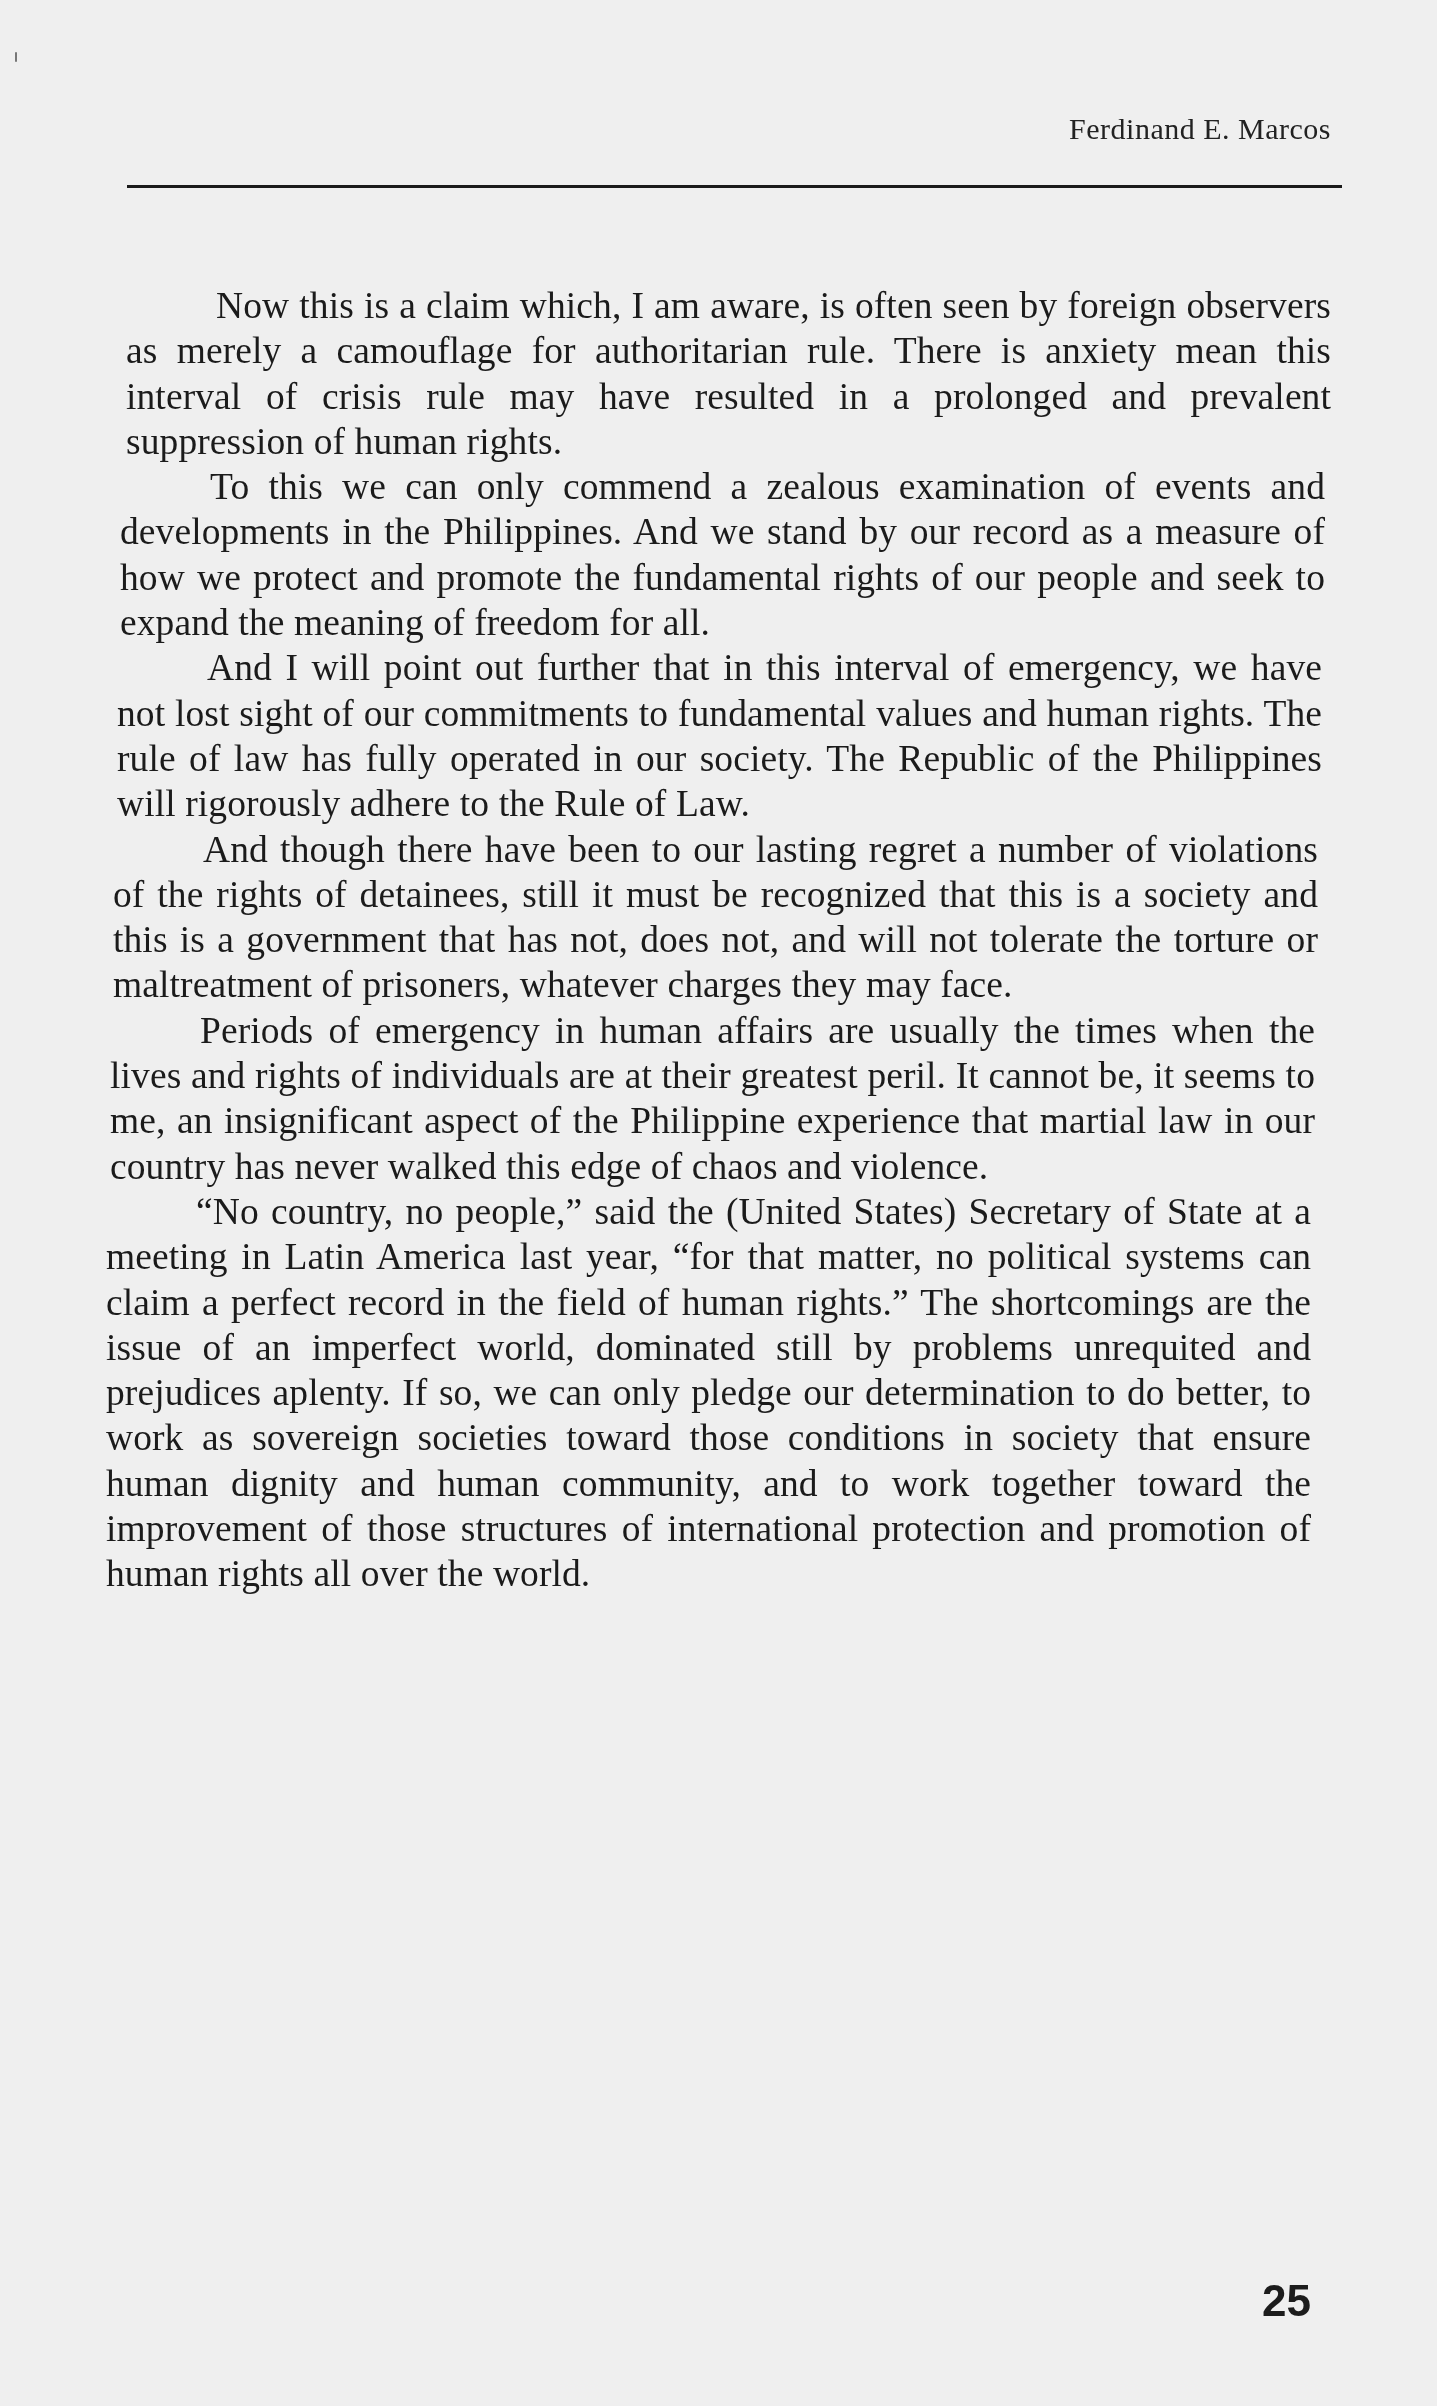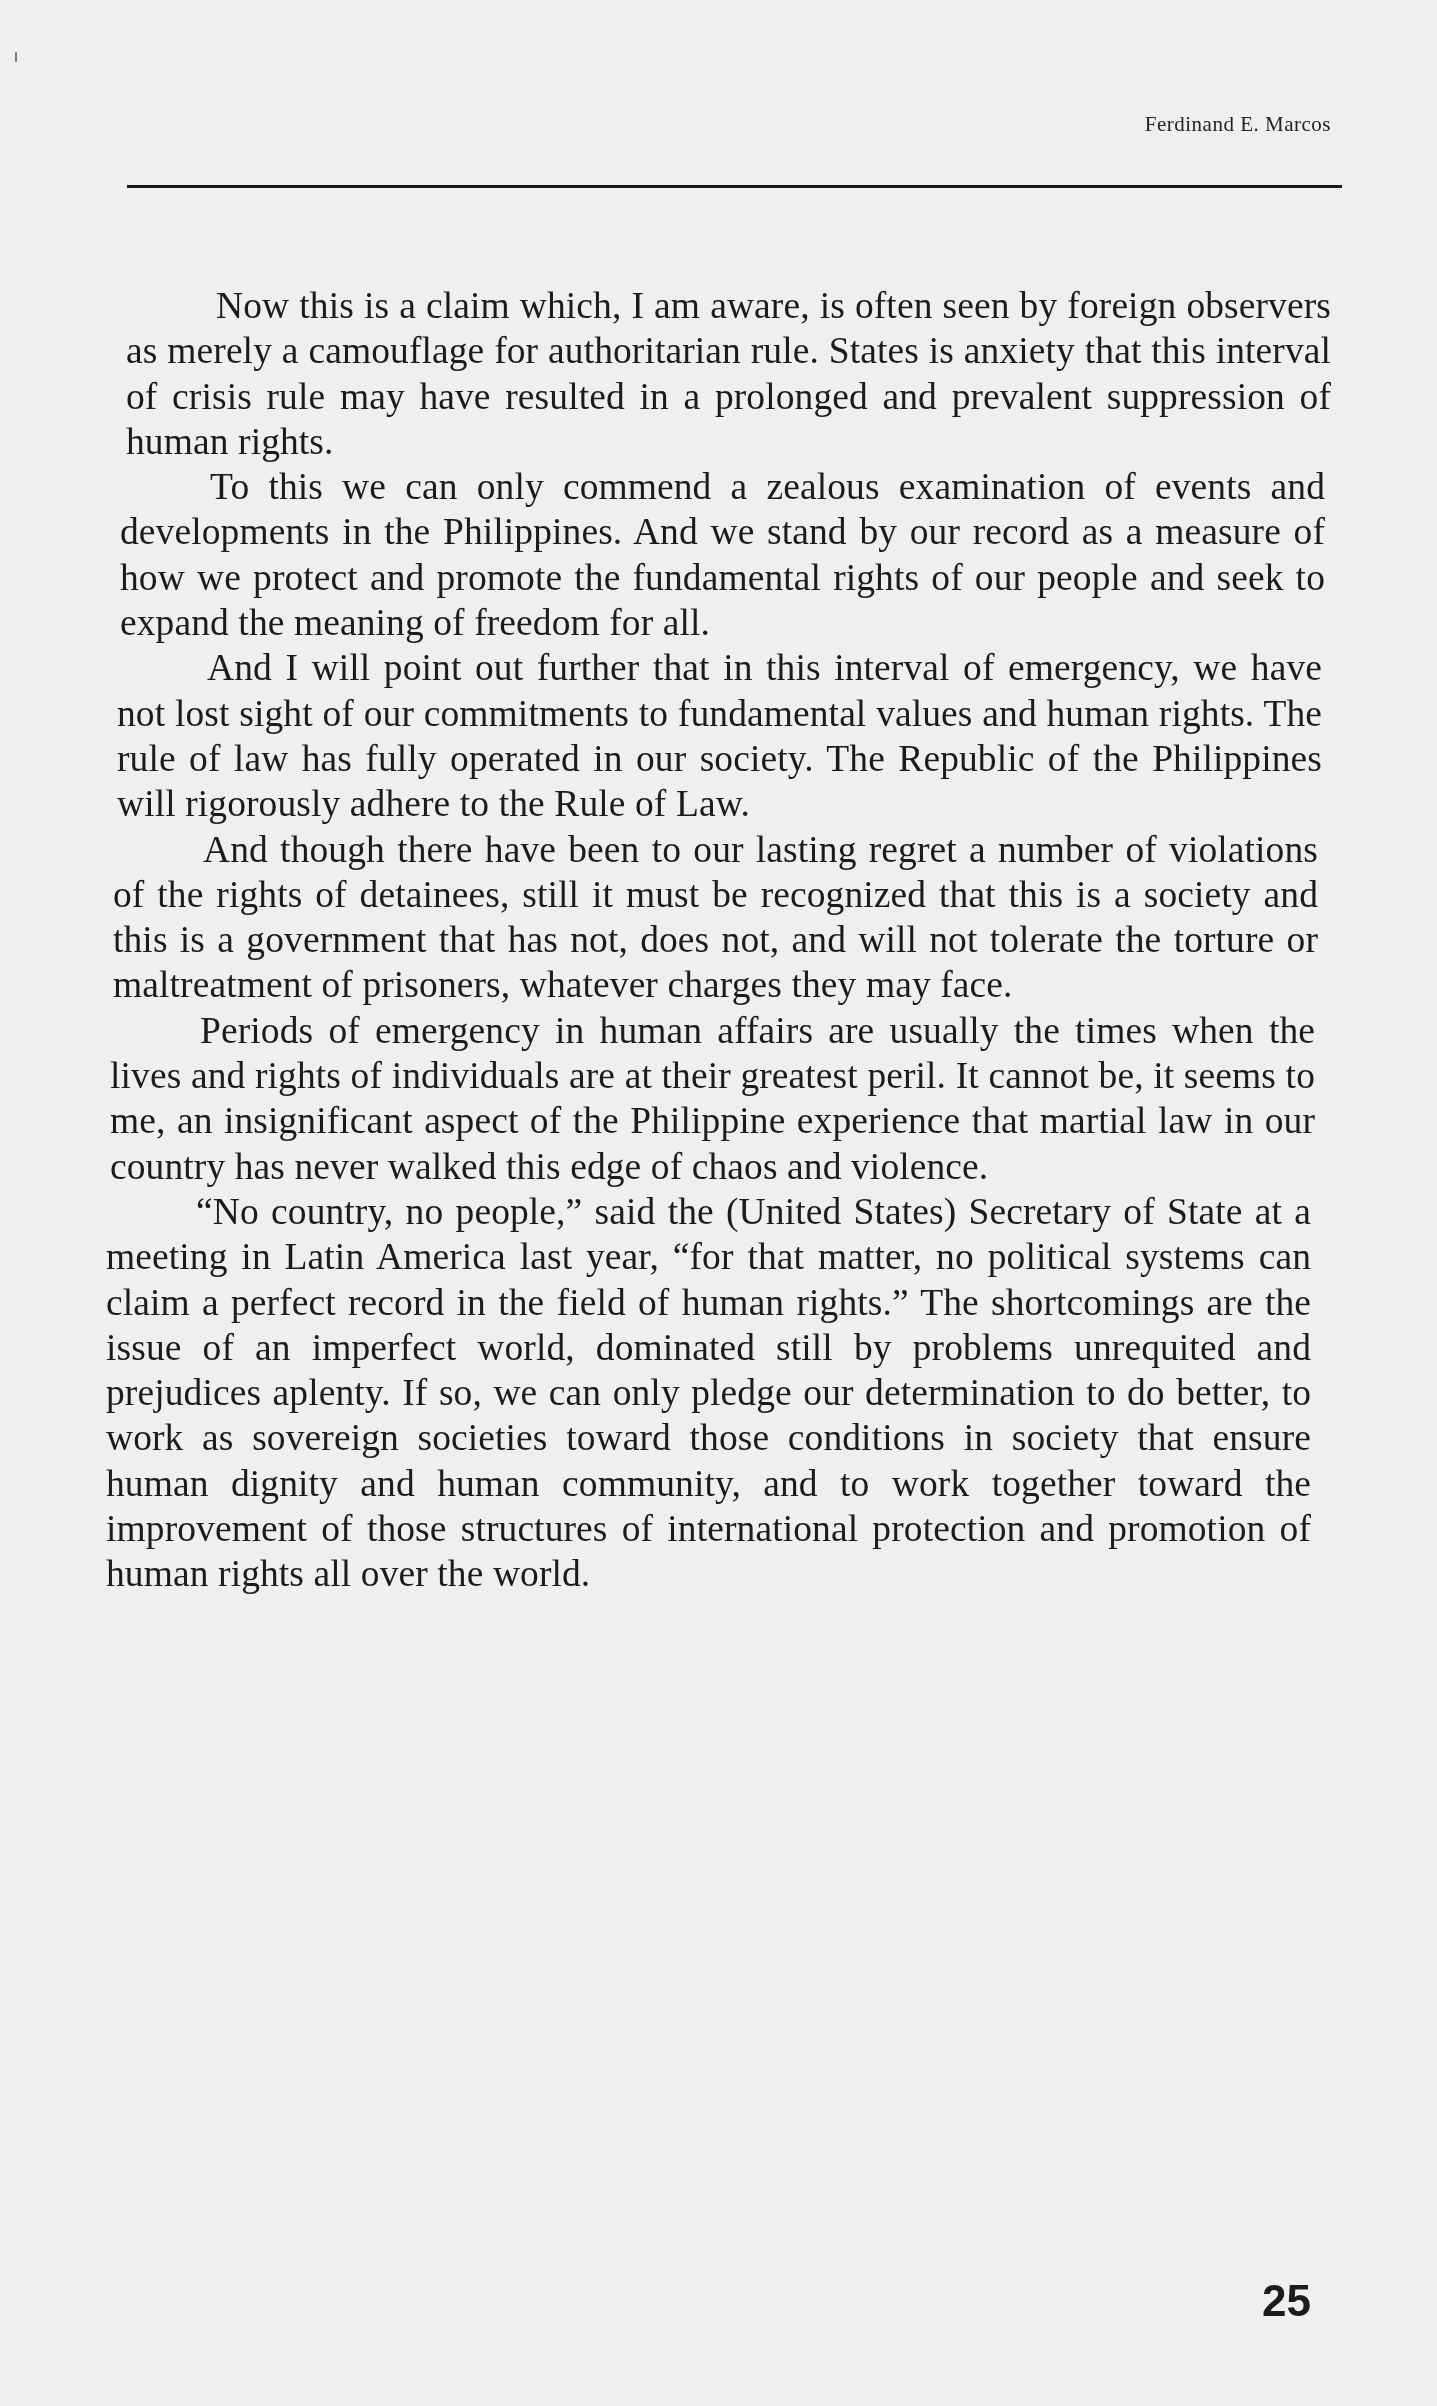--- a/index.html
+++ b/index.html
@@ -12,21 +12,21 @@
       background: #efefef;
       position: relative;
       overflow: hidden;
       font-family: "Liberation Serif", "DejaVu Serif", serif;
       color: #1b1b1b;
     }
     .running-head {
       position: absolute;
       right: 106px;
       top: 112px;
-      font-size: 21px;
+      font-size: 30px;
       letter-spacing: 0.5px;
       color: #222;
     }
     .head-rule {
       position: absolute;
       left: 127px;
       top: 185px;
       width: 1215px;
       height: 3px;
       background: #1a1a1a;
@@ -79,21 +79,21 @@
   </style>
 </head>
 <body>
 
 <div class="speck"></div>
 
 <div class="running-head">Ferdinand E. Marcos</div>
 <div class="head-rule"></div>
 
 <div class="body-text">
-  <p class="para p0">Now this is a claim which, I am aware, is often seen by foreign observers as merely a camouflage for authoritarian rule. States is anxiety that this interval of crisis rule may have resulted in a prolonged and prevalent suppression of human rights.</p>
+  <p class="para p0">Now this is a claim which, I am aware, is often seen by foreign observers as merely a camouflage for authoritarian rule. There is anxiety mean this interval of crisis rule may have resulted in a prolonged and prevalent suppression of human rights.</p>
   <p class="para p1">To this we can only commend a zealous examination of events and developments in the Philippines. And we stand by our record as a measure of how we protect and promote the fundamental rights of our people and seek to expand the meaning of freedom for all.</p>
   <p class="para p2">And I will point out further that in this interval of emergency, we have not lost sight of our commitments to fundamental values and human rights. The rule of law has fully operated in our society. The Republic of the Philippines will rigorously adhere to the Rule of Law.</p>
   <p class="para p3">And though there have been to our lasting regret a number of violations of the rights of detainees, still it must be recognized that this is a society and this is a government that has not, does not, and will not tolerate the torture or maltreatment of prisoners, whatever charges they may face.</p>
   <p class="para p4">Periods of emergency in human affairs are usually the times when the lives and rights of individuals are at their greatest peril. It cannot be, it seems to me, an insignificant aspect of the Philippine experience that martial law in our country has never walked this edge of chaos and violence.</p>
   <p class="para p5">“No country, no people,” said the (United States) Secretary of State at a meeting in Latin America last year, “for that matter, no political systems can claim a perfect record in the field of human rights.” The shortcomings are the issue of an imperfect world, dominated still by problems unrequited and prejudices aplenty. If so, we can only pledge our determination to do better, to work as sovereign societies toward those conditions in society that ensure human dignity and human community, and to work together toward the improvement of those structures of international protection and promotion of human rights all over the world.</p>
 </div>
 
 <div class="page-number">25</div>
 
 </body></html>

